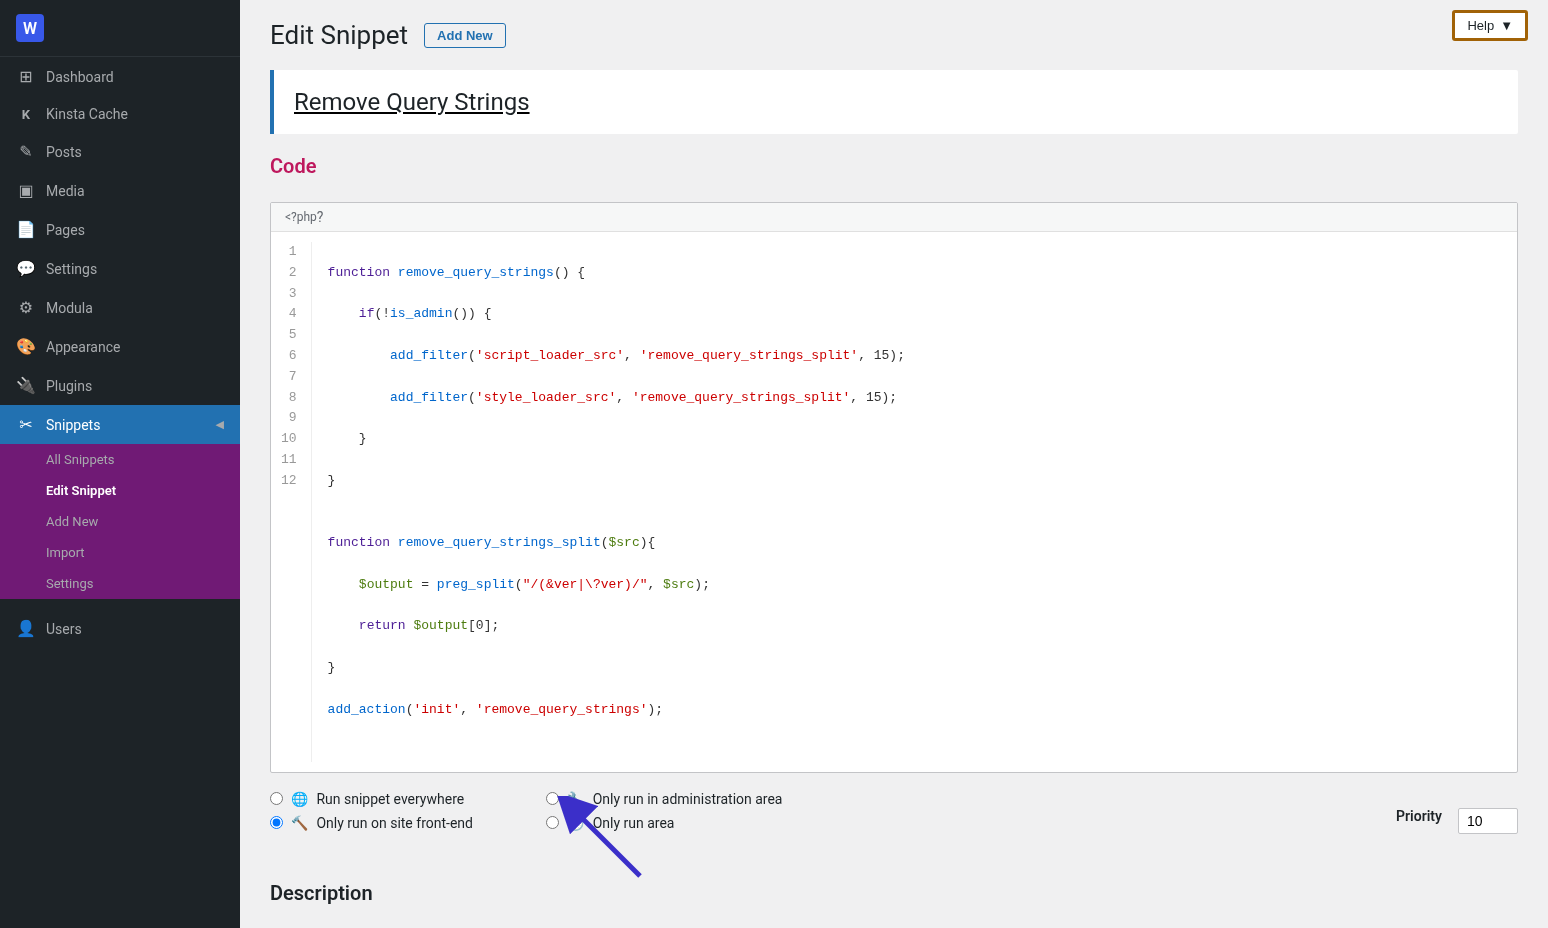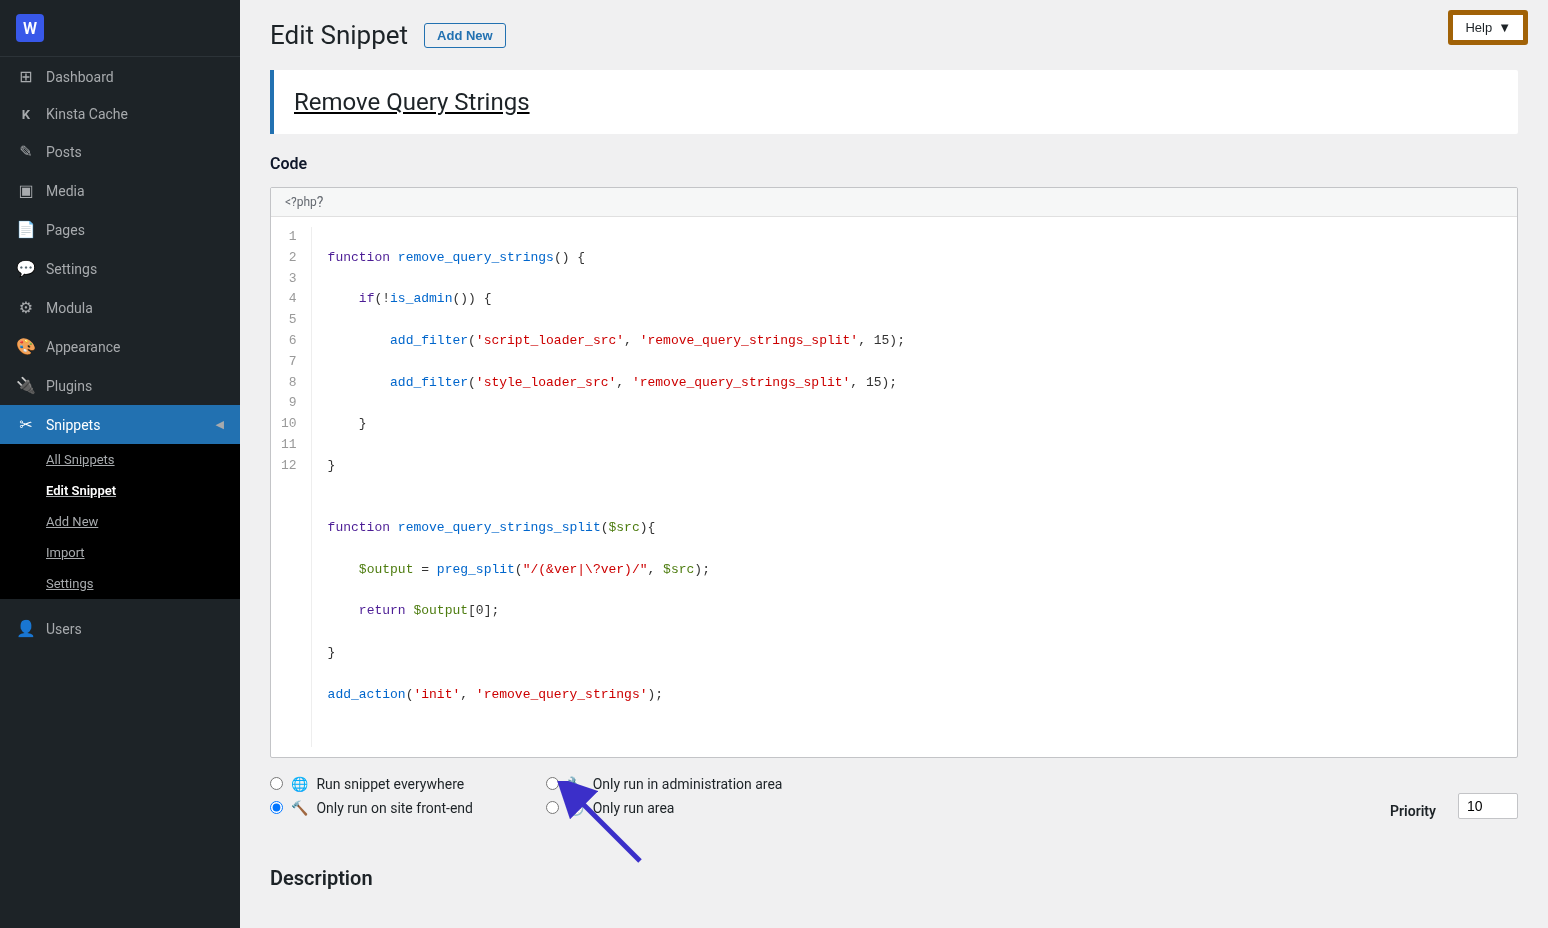--- a/index.html
+++ b/index.html
@@ -40,21 +40,21 @@
       gap: 10px;
       padding: 10px 16px;
       cursor: pointer;
       font-size: 14px;
       color: #a7aaad;
       text-decoration: none;
     }
     .sidebar-item.active { background: #2271b1; color: #fff; }
     .sidebar-item .icon { font-size: 16px; width: 20px; text-align: center; }
 
-    .sidebar-submenu { background: #000000; text-decoration: underline; }
+    .sidebar-submenu { background: #701a75; }
     .sidebar-submenu .sub-item {
       display: block;
       padding: 8px 16px 8px 46px;
       color: #a7aaad;
       font-size: 13px;
       cursor: pointer;
       text-decoration: none;
     }
     .sidebar-submenu .sub-item.active { color: #fff; font-weight: 600; }
 
@@ -87,21 +87,21 @@
       cursor: pointer;
       font-weight: 600;
     }
 
     
     .help-btn {
       position: fixed;
       top: 10px;
       right: 20px;
       background: #fff;
-      border: 5px solid #a16207;
+      border: 3px solid #a16207;
       border-radius: 3px;
       padding: 5px 12px;
       font-size: 13px;
       cursor: pointer;
       color: #1d2327;
       display: flex;
       align-items: center;
       gap: 6px;
     }
 
@@ -115,24 +115,24 @@
       text-decoration: underline;
     }
     .snippet-title-bar h2 {
       font-size: 24px;
       font-weight: 400;
       color: #1d2327;
     }
 
     
     .section-label {
-      font-size: 16px;
-      font-weight: 600;
-      color: #0f172a;
-      margin-bottom: 14px;
+      font-size: 20px;
+      font-weight: 600;
+      color: #be185d;
+      margin-bottom: 24px;
     }
 
     .code-editor {
       background: #fff;
       border: 1px solid #c3c4c7;
       border-radius: 2px;
       overflow: hidden;
       margin-bottom: 18px;
       position: relative;
     }
@@ -196,22 +196,22 @@
       align-items: center;
       gap: 8px;
       font-size: 14px;
       color: #1d2327;
       cursor: pointer;
     }
     .run-option input[type="radio"] { margin: 0; cursor: pointer; }
 
     .priority-section {
       display: flex;
-      align-items: flex-end;
-      gap: 22px;
+      align-items: flex-start;
+      gap: 16px;
       font-size: 14px;
       font-weight: 600;
       color: #1d2327;
     }
     .priority-input {
       border: 1px solid #c3c4c7;
       border-radius: 2px;
       padding: 4px 8px;
       width: 60px;
       font-size: 14px;

